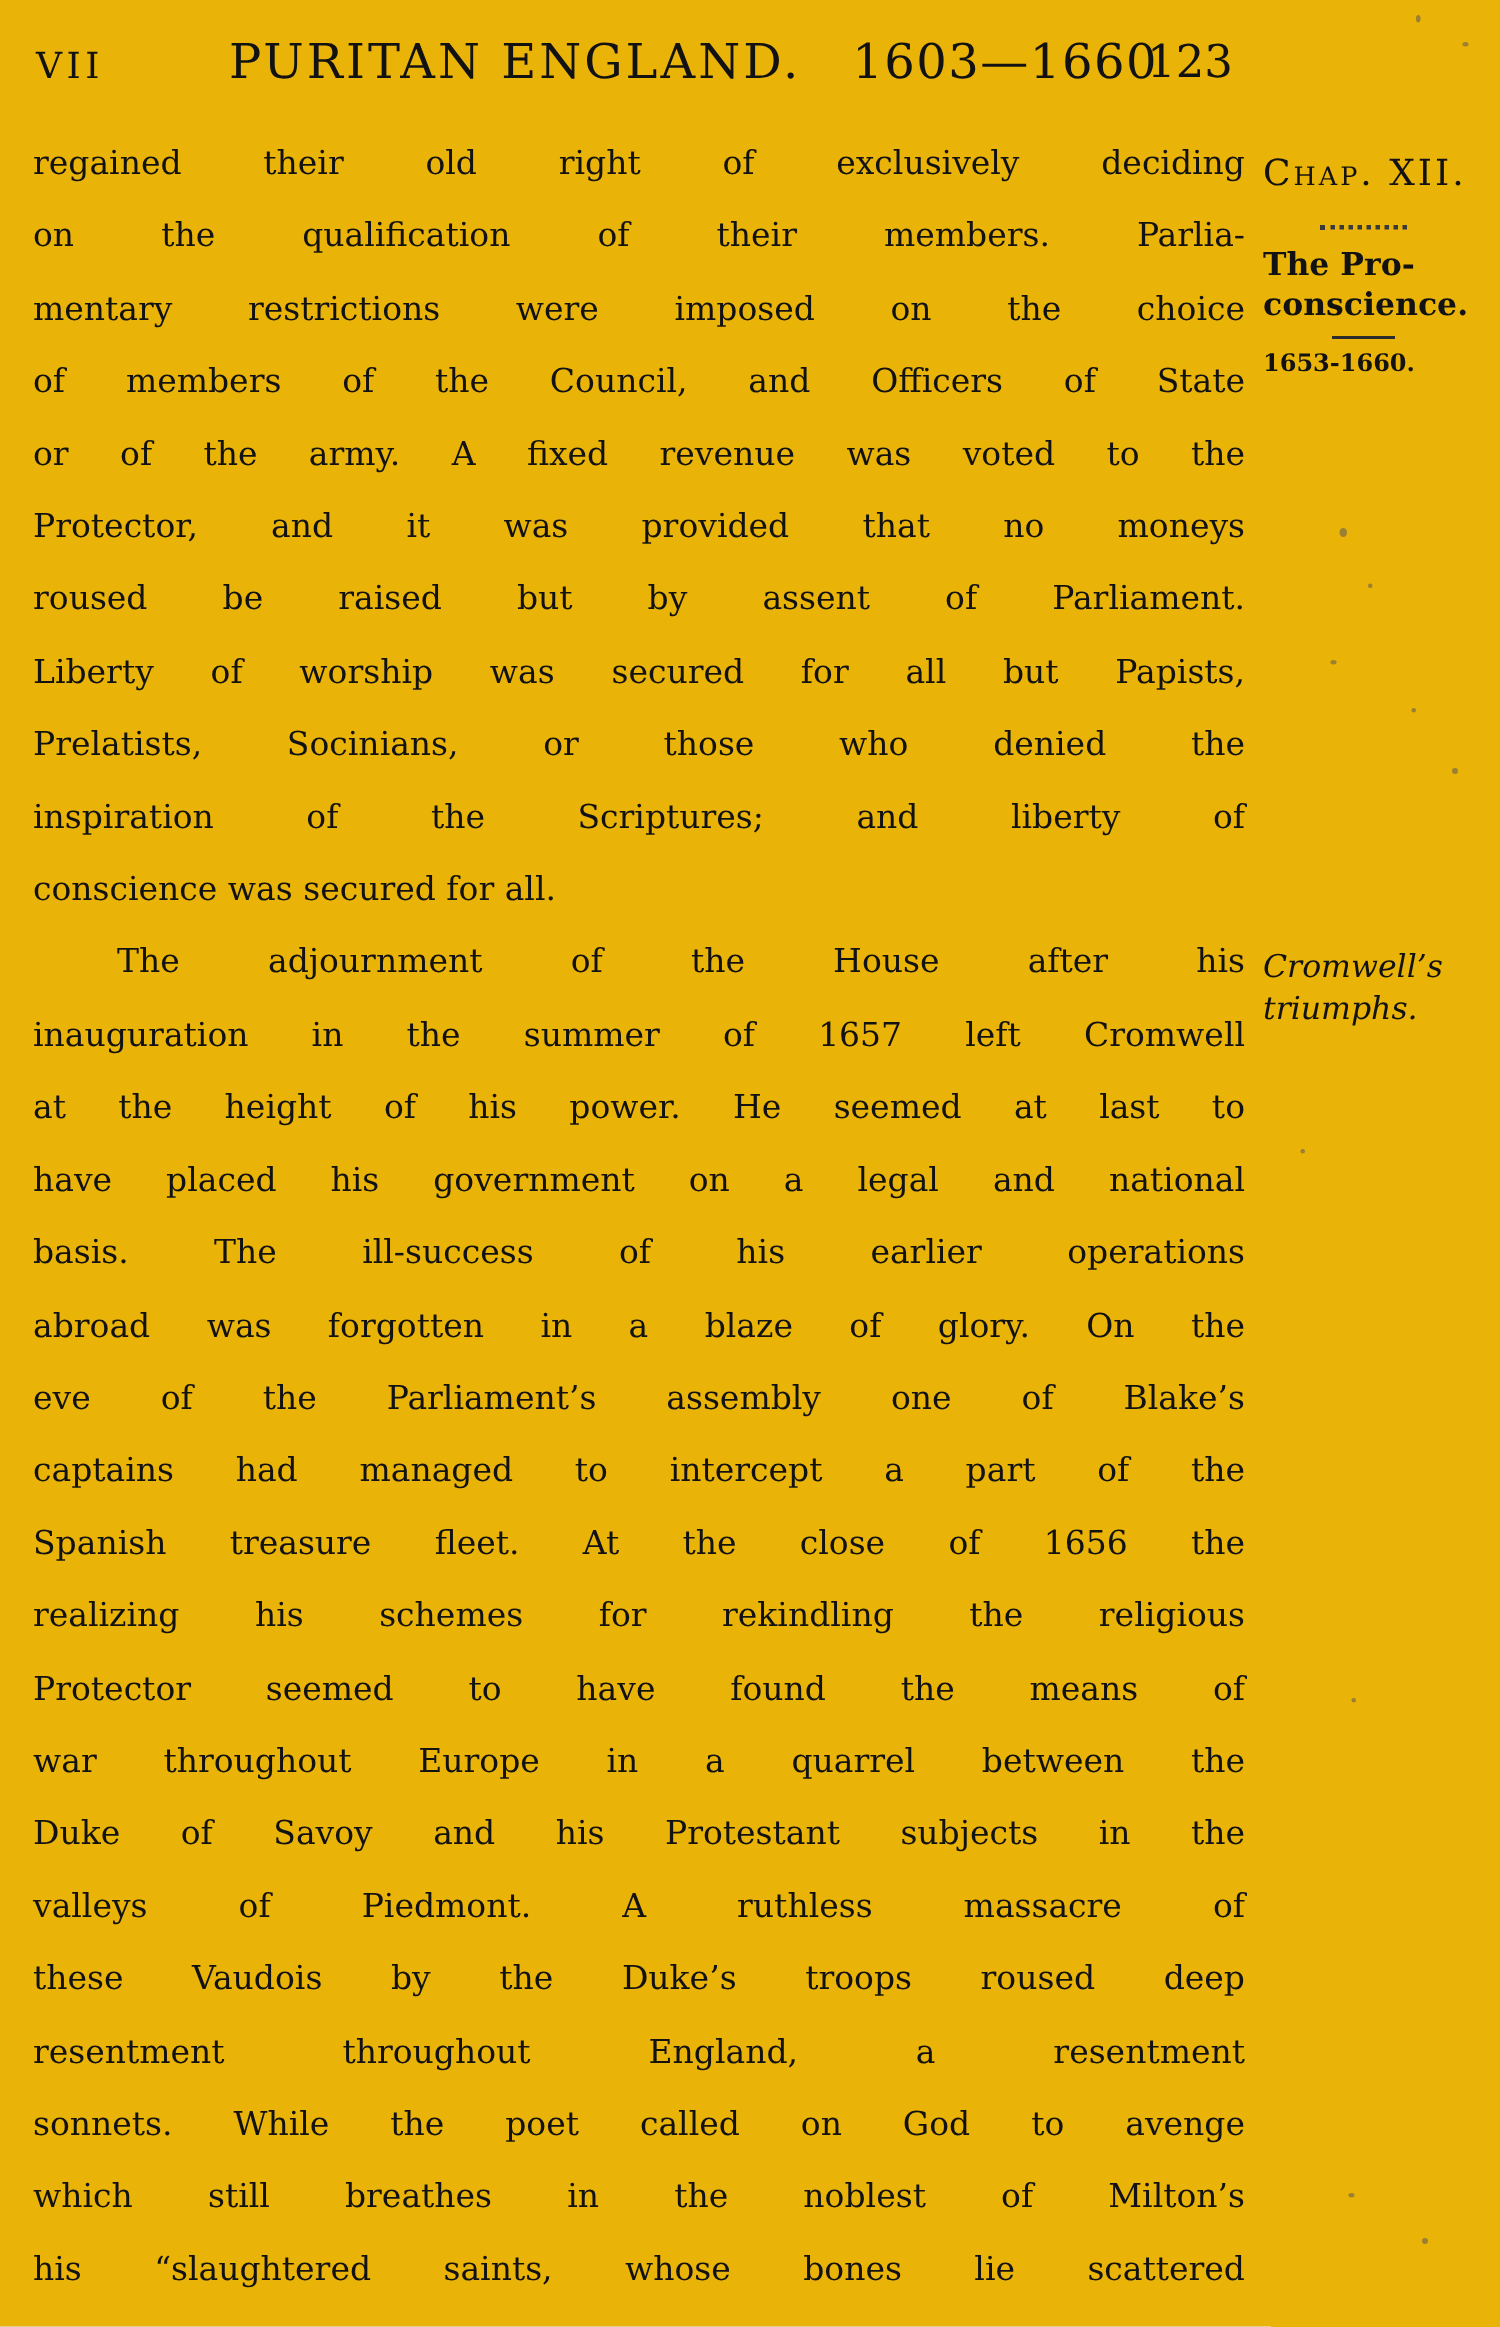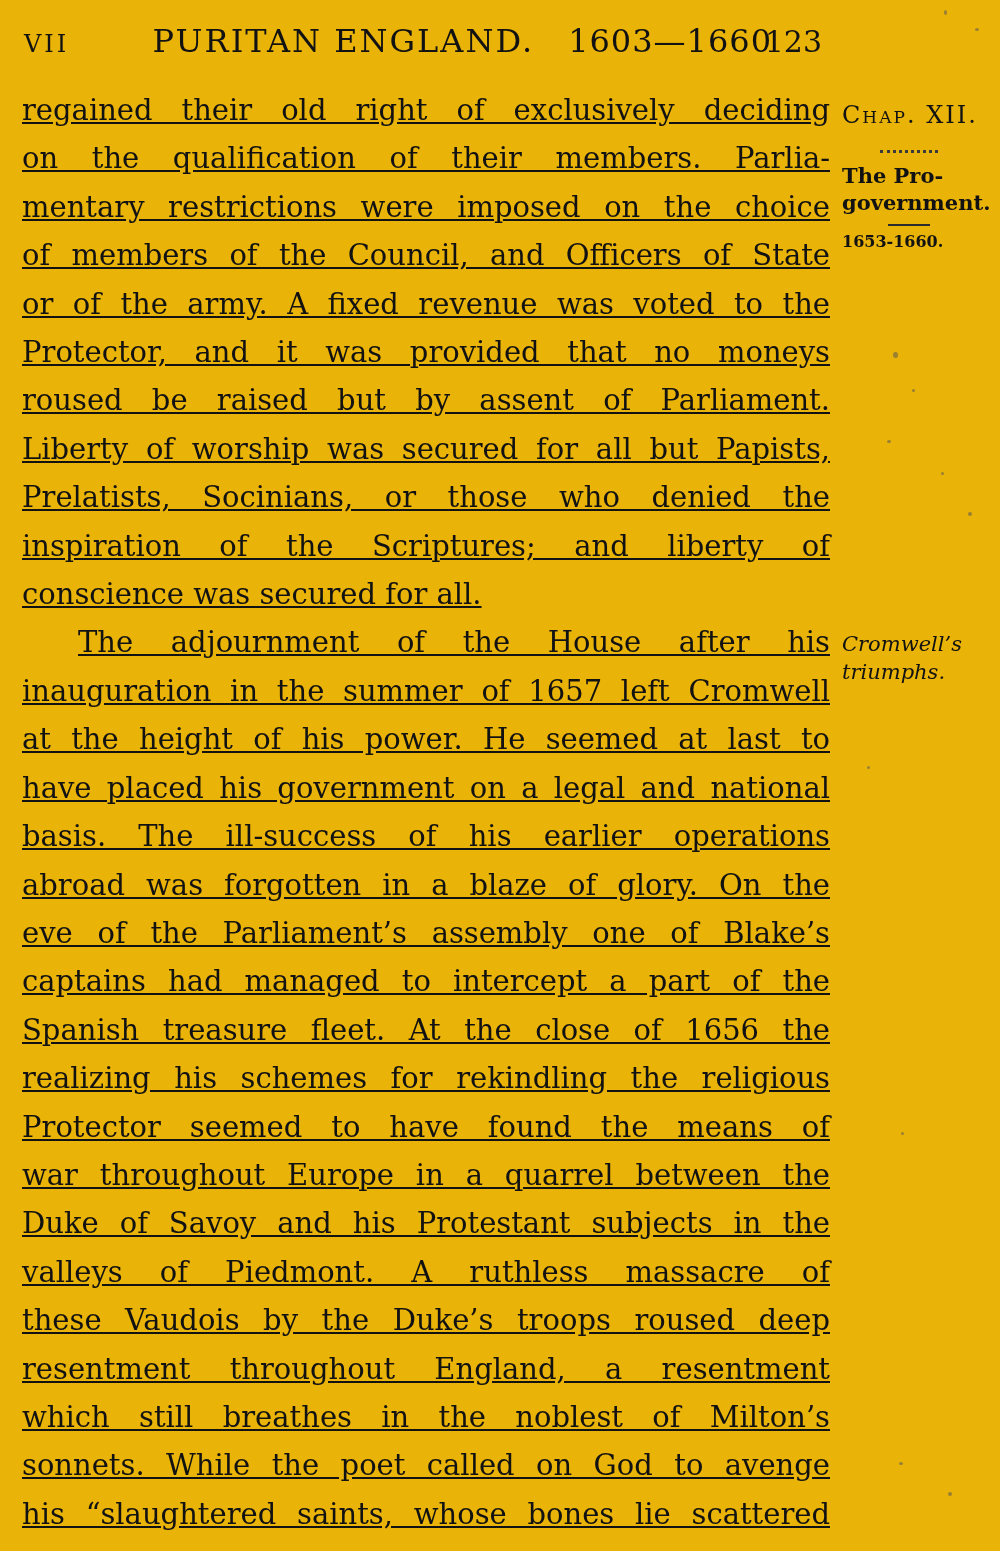--- a/index.html
+++ b/index.html
@@ -48,25 +48,24 @@
   }
 
   
   .text-column {
     position: absolute;
     left: 22px;
     top: 86px;
     width: 808px;
   }
   .line {
-    font-size: 29px;
+    font-size: 22px;
     line-height: 48.4px;
     text-align: justify;
     text-align-last: justify;
-    text-decoration: underline;
   }
   .line.no-just { text-align-last: left; }
   .line.indent { text-indent: 56px; }
 
   
   .margin-col {
     position: absolute;
     left: 842px;
     top: 0;
     width: 136px;
@@ -155,32 +154,32 @@
         <div class="line">eve of the Parliament’s assembly one of Blake’s</div>
         <div class="line">captains had managed to intercept a part of the</div>
         <div class="line">Spanish treasure fleet.  At the close of 1656 the</div>
         <div class="line">realizing his schemes for rekindling the religious</div>
         <div class="line">Protector seemed to have found the means of</div>
         <div class="line">war throughout Europe in a quarrel between the</div>
         <div class="line">Duke of Savoy and his Protestant subjects in the</div>
         <div class="line">valleys of Piedmont.  A ruthless massacre of</div>
         <div class="line">these Vaudois by the Duke’s troops roused deep</div>
         <div class="line">resentment throughout England, a resentment</div>
+        <div class="line">sonnets.  While the poet called on God to avenge</div>
         <div class="line">which still breathes in the noblest of Milton’s</div>
-        <div class="line">sonnets.  While the poet called on God to avenge</div>
         <div class="line">his “slaughtered saints, whose bones lie scattered</div>
       </div>
   </div>
 
   <div class="margin-col">
     <div class="margin-note note-chapter">Chap. XII.</div>
     <div class="rule-squiggle"></div>
     <div class="margin-note note-protectorate">
       <div>The Pro-</div>
-      <div>government.</div>
+      <div>conscience.</div>
     </div>
     <div class="rule-dash"></div>
     <div class="margin-note note-daterange">1653-1660.</div>
     <div class="margin-note note-cromwell">
       <div>Cromwell’s</div>
       <div>triumphs.</div>
     </div>
   </div>
 
   <div class="speck" style="left:893px;top:352px;width:5px;height:6px;"></div>

